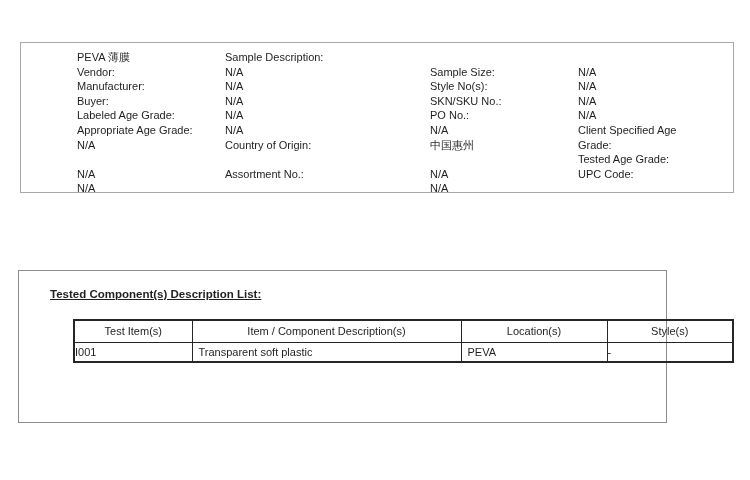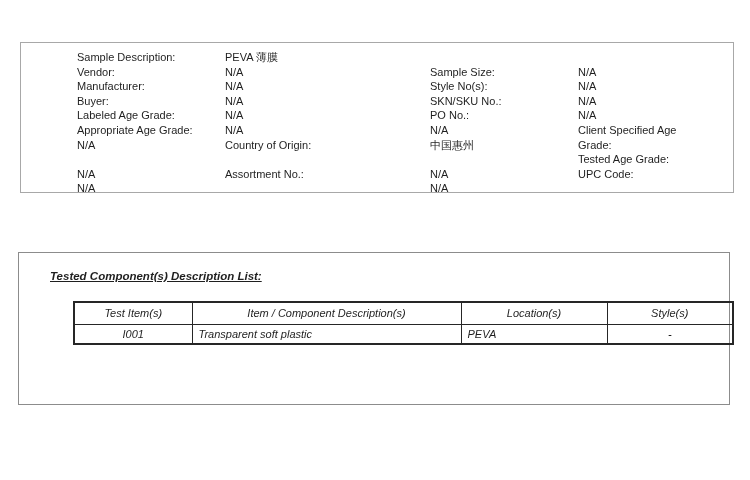--- a/index.html
+++ b/index.html
@@ -24,25 +24,24 @@
     display: grid;
     grid-template-columns: 148px 205px 148px 1fr;
     grid-auto-rows: 14.6px;
     font-size: 11px;
     line-height: 14px;
   }
   .info-grid span { white-space: nowrap; overflow: visible; }
 
   
   .bottom-panel {
-    position: absolute; left: 18px; top: 252px;
-    width: 712px; height: 153px;
+    position: absolute; left: 18px; top: 270px;
+    width: 649px; height: 153px;
     border: 1px solid #8c8c8c;
     background: #ffffff;
-    font-style: italic;
   }
   .components-heading {
     position: absolute; left: 31px; top: 17px;
     font-size: 11.5px; font-weight: bold;
     text-decoration: underline;
     white-space: nowrap;
   }
   .components-table {
     position: absolute; left: 31px; top: 48px;
     width: 659px;
@@ -57,32 +56,32 @@
     font-weight: normal;
     overflow: hidden;
     white-space: nowrap;
   }
   .components-table th { height: 22px; text-align: center; vertical-align: middle; }
   .components-table td { height: 20px; vertical-align: middle; }
   .col-item   { width: 118px; }
   .col-desc   { width: 269px; }
   .col-loc    { width: 146px; }
   .col-style  { width: 126px; }
-  .cell-center { text-align: center; }
+  .cell-center { }
   .cell-left   { text-align: left; padding-left: 6px; }
 </style>
 </head>
 <body>
 
 <div class="page">
 
   <section class="top-panel">
     <div class="info-grid">
+      <span>PEVA 薄膜</span>
       <span>Sample Description:</span>
-      <span>PEVA 薄膜</span>
       <span></span>
       <span></span>
 
       <span>Vendor:</span>
       <span>N/A</span>
       <span>Sample Size:</span>
       <span>N/A</span>
 
       <span>Manufacturer:</span>
       <span>N/A</span>

